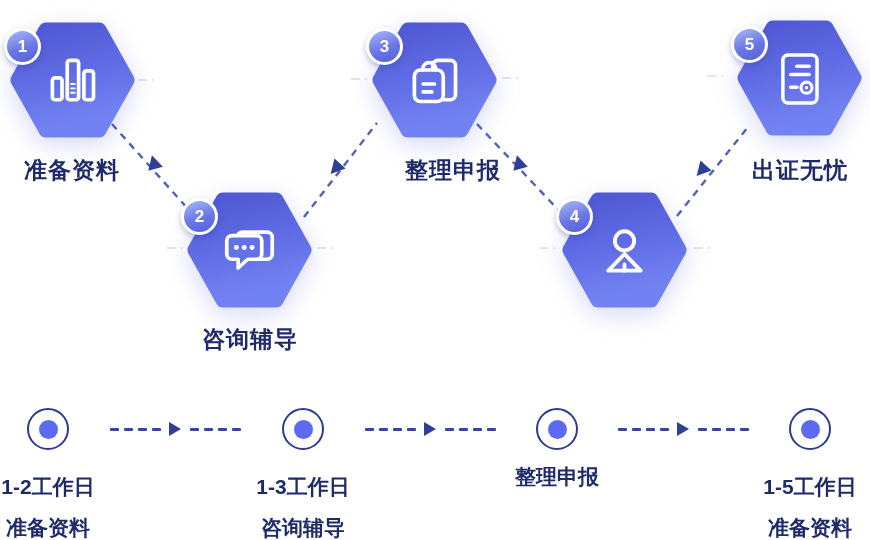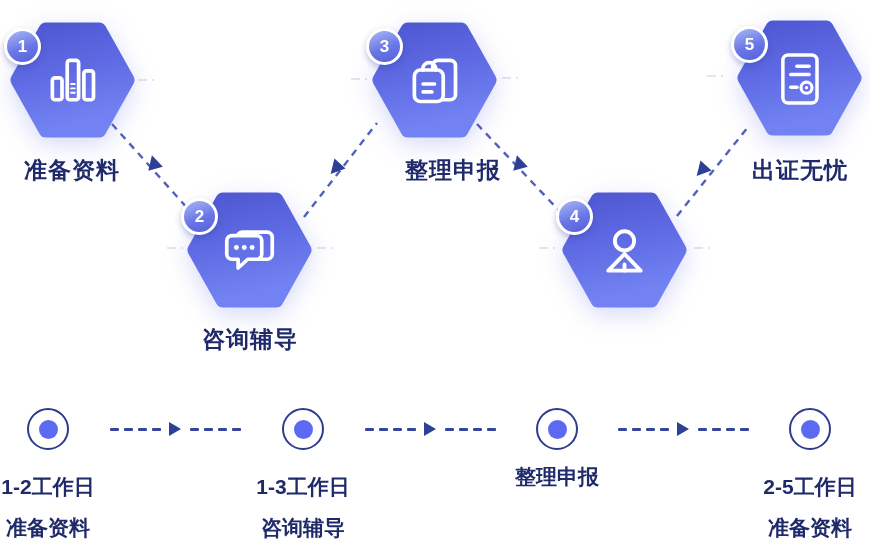--- a/index.html
+++ b/index.html
@@ -217,17 +217,17 @@
     <span class="dash"></span>
       <span class="dash"></span>
       <span class="dash"></span>
       <span class="dash"></span>
   </div>
 
   <div class="tl-node" id="t4">
     <span class="tl-circle">
         <span class="tl-inner"></span>
       </span>
-    <div class="tl-duration">2-5工作日</div>
+    <div class="tl-duration">1-5工作日</div>
     <div class="tl-name">准备资料</div>
   </div>
 
 </div>
 
 </body></html>

